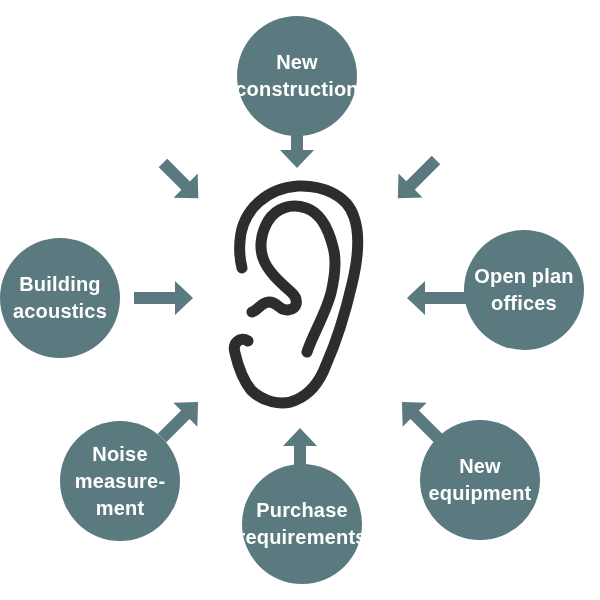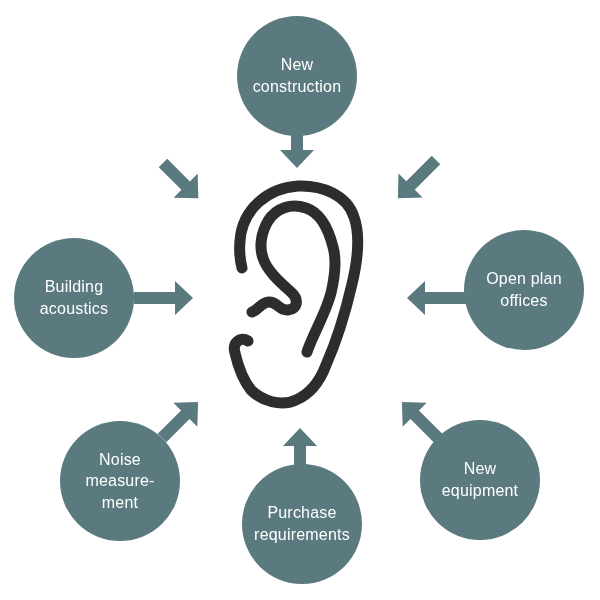--- a/index.html
+++ b/index.html
@@ -20,32 +20,33 @@
     height: 120px;
     border-radius: 50%;
     background: #5a7a80;
     color: #ffffff;
     display: flex;
     align-items: center;
     justify-content: center;
     text-align: center;
   }
   .node-label {
-    font-size: 16px;
+    font-size: 20px;
     line-height: 1.35;
     letter-spacing: 0.2px;
     white-space: pre-line;
+    font-weight: bold;
   }
   .pos-top          { left: 237px; top: 16px;  }
   .pos-top-right    { left: 420px; top: 62px;  }
   .pos-right        { left: 464px; top: 230px; }
   .pos-bottom-right { left: 420px; top: 420px; }
   .pos-bottom       { left: 242px; top: 464px; }
   .pos-bottom-left  { left: 60px;  top: 421px; }
-  .pos-left         { left: 14px;  top: 238px; }
+  .pos-left         { left: 0;  top: 238px; }
   .pos-top-left     { left: 62px;  top: 63px;  }
 </style>
 </head>
 <body>
 
 <div class="stage">
 
   <svg class="graphics" width="600" height="600" viewBox="0 0 600 600">
     <g>
       <path class="arrow" d="M0 -6 L22 -6 L22 -17 L40 0 L22 17 L22 6 L0 6 Z" transform="translate(297 128) rotate(90)" fill="#5a7a80"></path>

